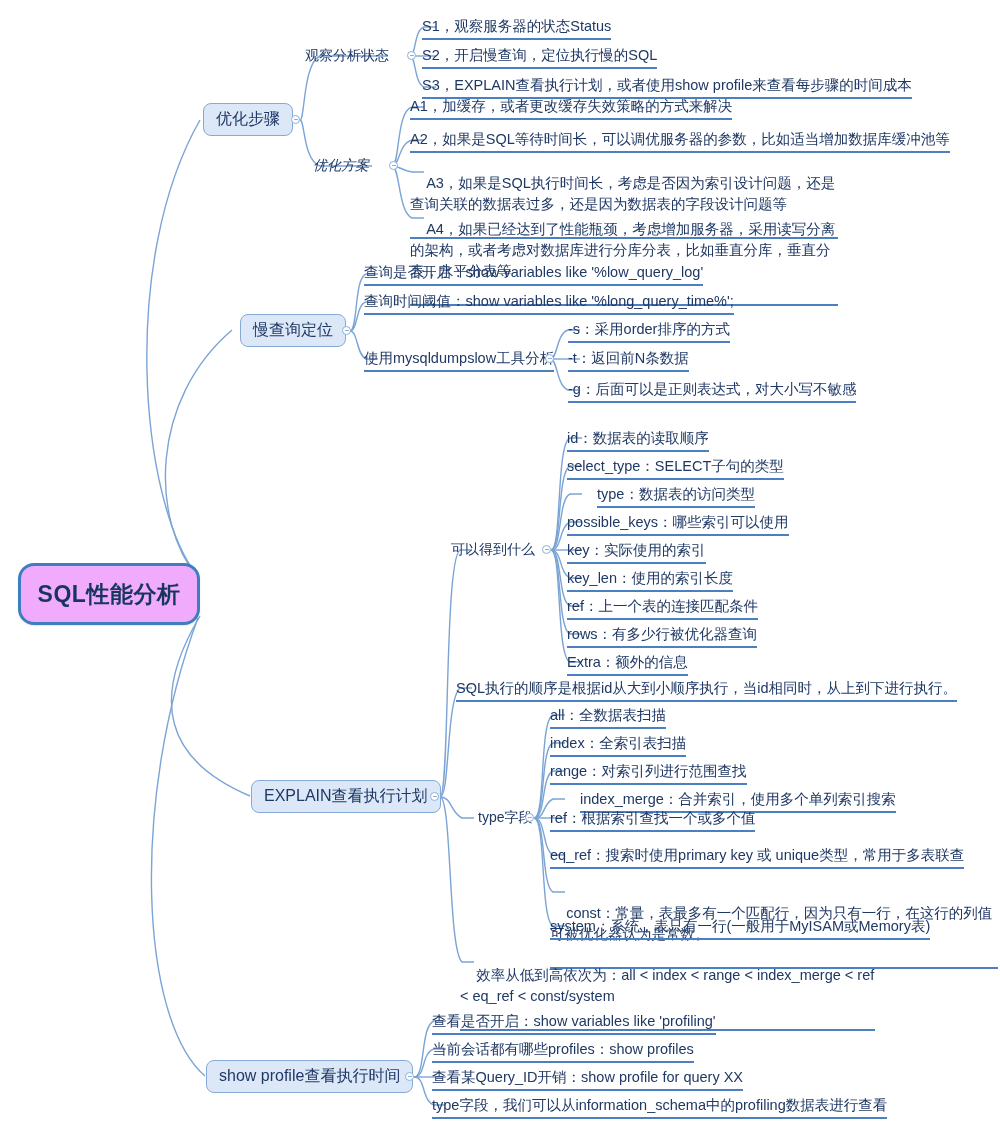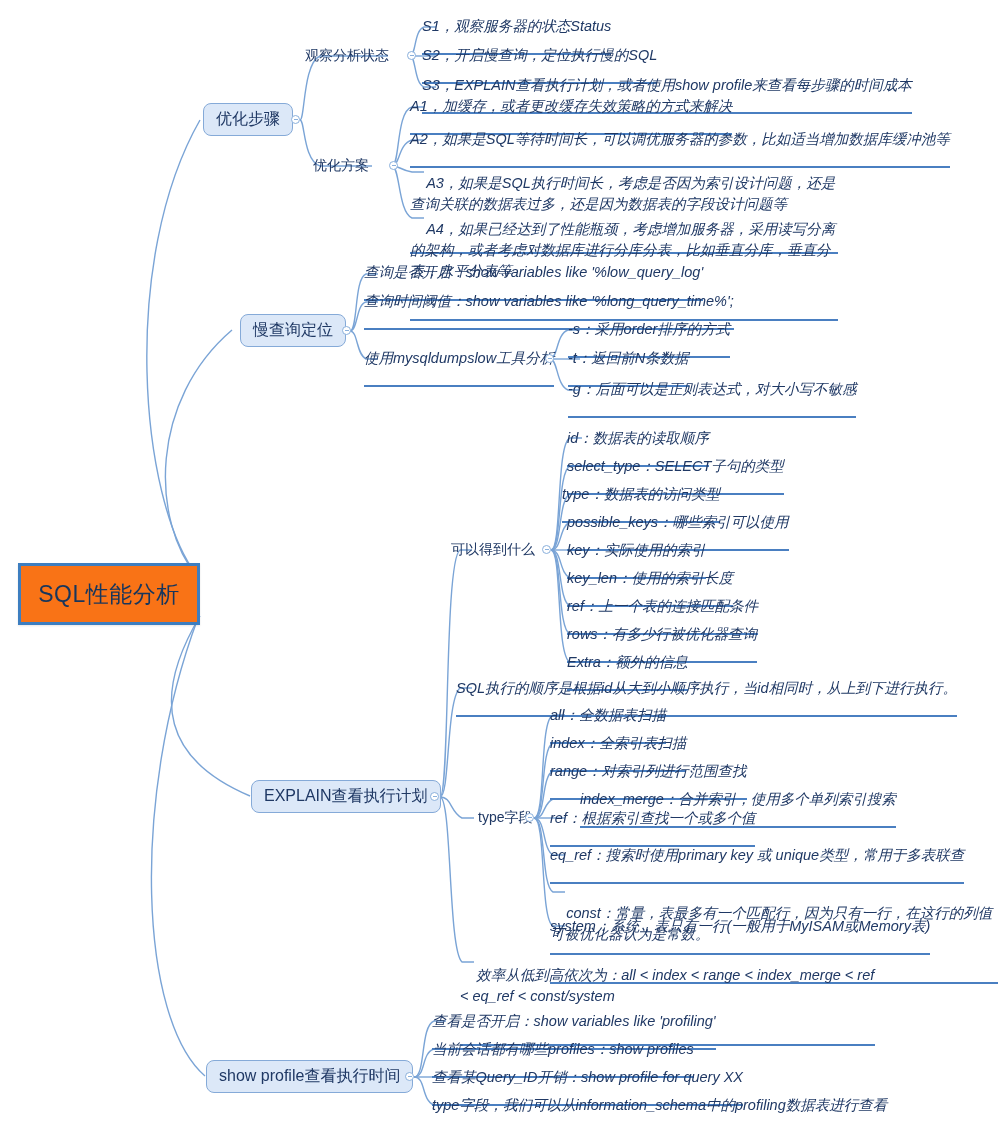--- a/index.html
+++ b/index.html
@@ -20,25 +20,25 @@
   }
   svg.links {
     position: absolute; left: 0; top: 0;
     width: 1000px; height: 1130px;
     pointer-events: none;
   }
 
   
   .root-node {
     position: absolute;
-    background: #f97316;
+    background: #f0abfc;
     border: 3px solid #3d7ec0;
-    border-radius: 0;
+    border-radius: 16px;
     color: #17365d;
-    font-weight: normal;
+    font-weight: bold;
     font-size: 23px;
     display: flex;
     align-items: center;
     justify-content: center;
     letter-spacing: 0.5px;
     white-space: nowrap;
     box-shadow: 0 1px 2px rgba(0,0,0,0.10);
   }
 
   
@@ -65,24 +65,23 @@
     white-space: nowrap;
     line-height: 1.35;
   }
 
   
   .leaf {
     position: absolute;
     color: #1f3864;
     font-size: 14.5px;
     line-height: 1.45;
-    padding-bottom: 16px;
+    padding-bottom: 1px;
     border-bottom: 2px solid #4a7fc1;
     white-space: pre-wrap;
-    font-style: italic;
   }
   .leaf.nowrap { white-space: nowrap; }
 
   
   .knob {
     position: absolute;
     width: 9px; height: 9px;
     border: 1px solid #8ab0dc;
     border-radius: 50%;
     background: #ffffff;
@@ -174,21 +173,21 @@
   <div class="leaf nowrap" style="left:422px; top:16px;">
     <span>S1，观察服务器的状态Status</span>
   </div>
   <div class="leaf nowrap" style="left:422px; top:45px;text-align:right;">
     <span>S2，开启慢查询，定位执行慢的SQL</span>
   </div>
   <div class="leaf nowrap" style="left:422px; top:75px;">
     <span>S3，EXPLAIN查看执行计划，或者使用show profile来查看每步骤的时间成本</span>
   </div>
 
-  <div class="plain-node" style="left:313px; top:156px;">
+  <div class="plain-node" style="left:313px; top:156px;font-style:italic;">
     <span>优化方案</span>
   </div>
   <div class="knob" style="left:389px; top:161px;"></div>
 
   <div class="leaf nowrap" style="left:410px; top:96px;">
     <span>A1，加缓存，或者更改缓存失效策略的方式来解决</span>
   </div>
   <div class="leaf nowrap" style="left:410px; top:129px;">
     <span>A2，如果是SQL等待时间长，可以调优服务器的参数，比如适当增加数据库缓冲池等</span>
   </div>
@@ -235,21 +234,21 @@
     <span>可以得到什么</span>
   </div>
   <div class="knob" style="left:542px; top:545px;"></div>
 
   <div class="leaf nowrap" style="left:567px; top:428px;">
     <span>id：数据表的读取顺序</span>
   </div>
   <div class="leaf nowrap" style="left:567px; top:456px;">
     <span>select_type：SELECT子句的类型</span>
   </div>
-  <div class="leaf nowrap" style="left:562px; top:484px;">
+  <div class="leaf nowrap" style="left:597px; top:484px;">
     <span>type：数据表的访问类型</span>
   </div>
   <div class="leaf nowrap" style="left:567px; top:512px;">
     <span>possible_keys：哪些索引可以使用</span>
   </div>
   <div class="leaf nowrap" style="left:567px; top:540px;">
     <span>key：实际使用的索引</span>
   </div>
   <div class="leaf nowrap" style="left:567px; top:568px;">
     <span>key_len：使用的索引长度</span>

